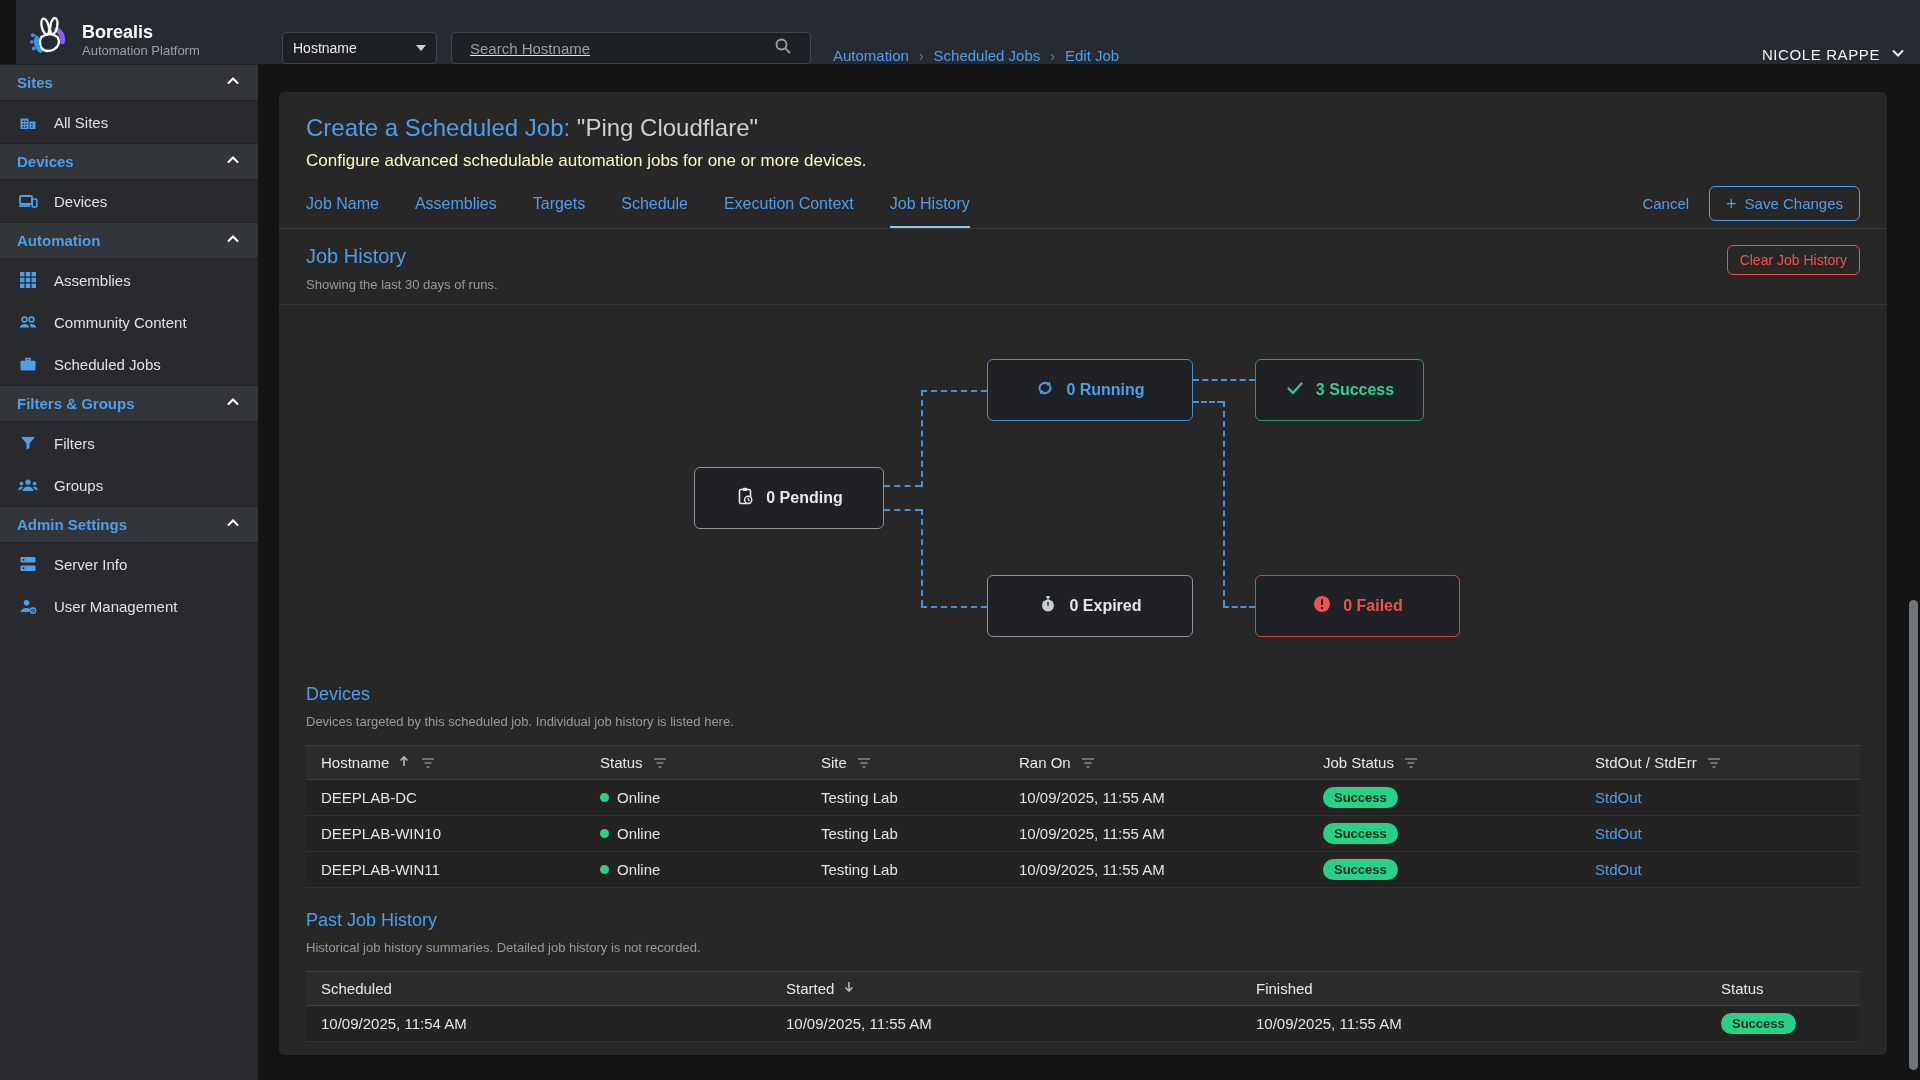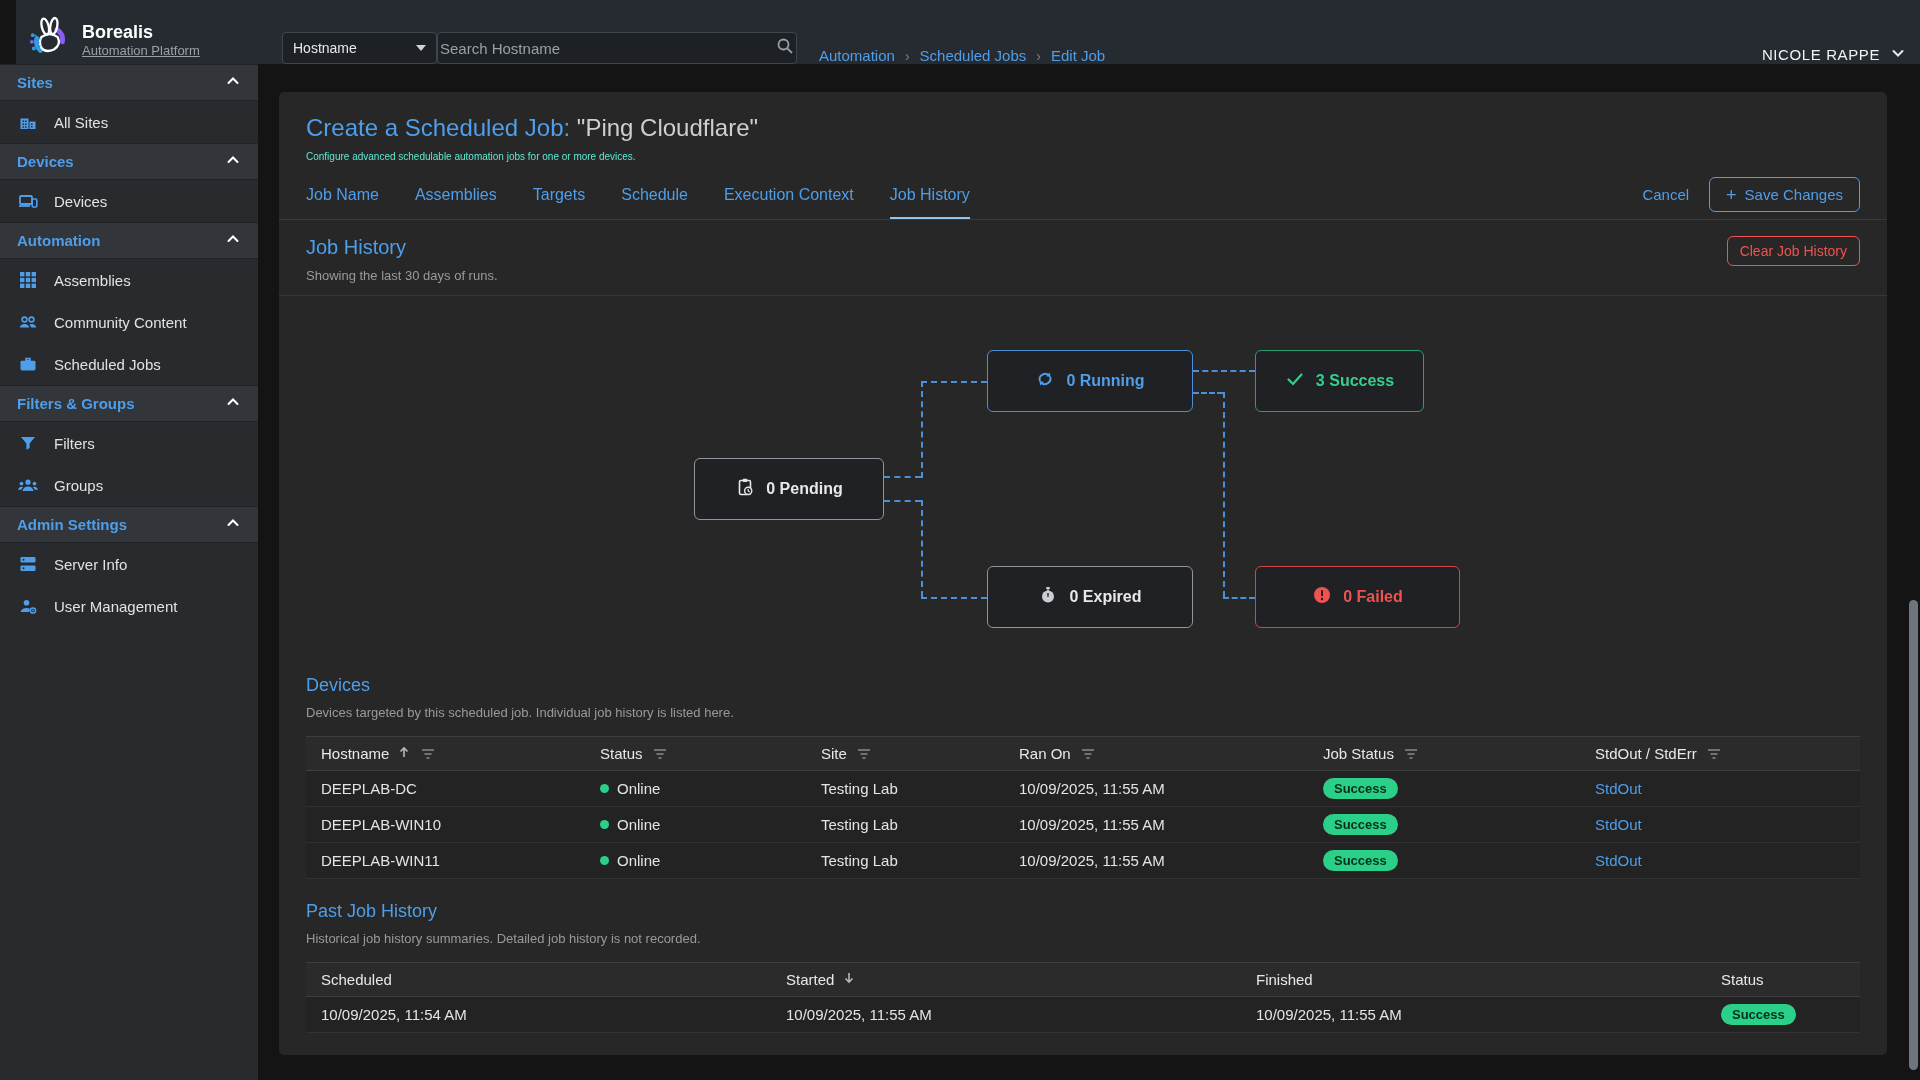--- a/index.html
+++ b/index.html
@@ -4,26 +4,26 @@
 <style>
   * { margin:0; padding:0; box-sizing:border-box; }
   html,body { width:1920px; height:1080px; overflow:hidden; background:#141414;
     font-family:"Liberation Sans", sans-serif; color:#e4e4e4; }
 
   
   .topbar { position:fixed; top:0; left:16px; width:1920px; height:64px; background:#262b31;
     display:flex; align-items:flex-end; z-index:10; }
   .brand { width:258px; display:flex; align-items:center; gap:10px; padding-left:12px; flex-shrink:0; }
   .brand-name { font-size:18px; font-weight:bold; color:#fff; line-height:1.15; }
-  .brand-sub { font-size:13px; color:#9aa0a6;text-decoration:underline; }
+  .brand-sub { font-size:13px; color:#9aa0a6; }
   .hn-select { width:155px; height:32px; margin-left:8px; background:#1d2125; border:1px solid #3f464e;
     border-radius:4px; display:flex; align-items:center; padding:0 10px; font-size:14px; color:#e8e8e8; cursor:pointer; }
   .hn-caret { margin-left:auto; width:0; height:0; border-left:5px solid transparent; border-right:5px solid transparent; border-top:6px solid #cfd3d7; }
-  .search-box { width:360px; height:32px; background:#1d2125; border:1px solid #3f464e;
-    border-radius:4px; display:flex; align-items:center; padding:0 2px; }
+  .search-box { width:360px; height:32px; margin-left:14px; background:#1d2125; border:1px solid #3f464e;
+    border-radius:4px; display:flex; align-items:center; padding:0 18px;text-decoration:underline; }
   .search-box input { flex:1; background:transparent; border:none; outline:none; color:#e8e8e8; font-size:15px;
     font-family:"Liberation Sans", sans-serif; }
   .search-box input::placeholder { color:#9aa0a6; }
   .breadcrumb { margin-left:22px; display:flex; align-items:center; gap:10px; font-size:15px; }
   .breadcrumb a { color:#4f9eea; text-decoration:none; font-weight:500; cursor:pointer; }
   .crumb-sep { color:#7a8087; font-size:14px; }
   .user-menu { margin-left:auto; margin-right:30px; display:flex; align-items:center; gap:10px;
     font-size:15px; letter-spacing:0.6px; color:#f2f2f2; cursor:pointer; }
 
   
@@ -36,21 +36,21 @@
     font-size:15px; color:#e2e2e2; cursor:pointer; }
   .side-item .sicon { width:22px; height:22px; display:flex; align-items:center; justify-content:center; }
 
   .main { flex:1; padding:28px 33px 25px 21px; }
   .card { background:#272727; border-radius:5px; height:963px; overflow:hidden; position:relative; }
 
   .card-head { padding:22px 27px 0 27px; }
   .page-title { font-size:24px; }
   .page-title .t-blue { color:#4f9eea; }
   .page-title .t-rest { color:#cfcfcf; }
-  .page-sub { margin-top:9px; font-size:10px; color:#5eead4; }
+  .page-sub { margin-top:9px; font-size:17px; color:#fef9c3; }
 
   .tabs-row { display:flex; margin-top:14px; padding:0 27px; border-bottom:1px solid #3a3a3a; }
   .tab { font-size:16px; color:#4f9eea; padding:10px 0 13px 0; margin-right:36px; cursor:pointer; border-bottom:2px solid transparent; }
   .tab.active { border-bottom:2px solid #90c6f0; }
   .tabs-actions { margin-left:auto; display:flex; align-items:center; gap:20px; padding-bottom:6px; }
   .btn-cancel { background:none; border:none; color:#4f9eea; font-size:15px; cursor:pointer; font-family:"Liberation Sans", sans-serif; }
   .btn-save { display:flex; align-items:center; gap:8px; background:transparent; border:1px solid #4f9eea; color:#4f9eea;
     font-size:15px; padding:8px 16px; border-radius:6px; cursor:pointer; font-family:"Liberation Sans", sans-serif; }
   .plus { font-size:18px; line-height:14px; }
 

